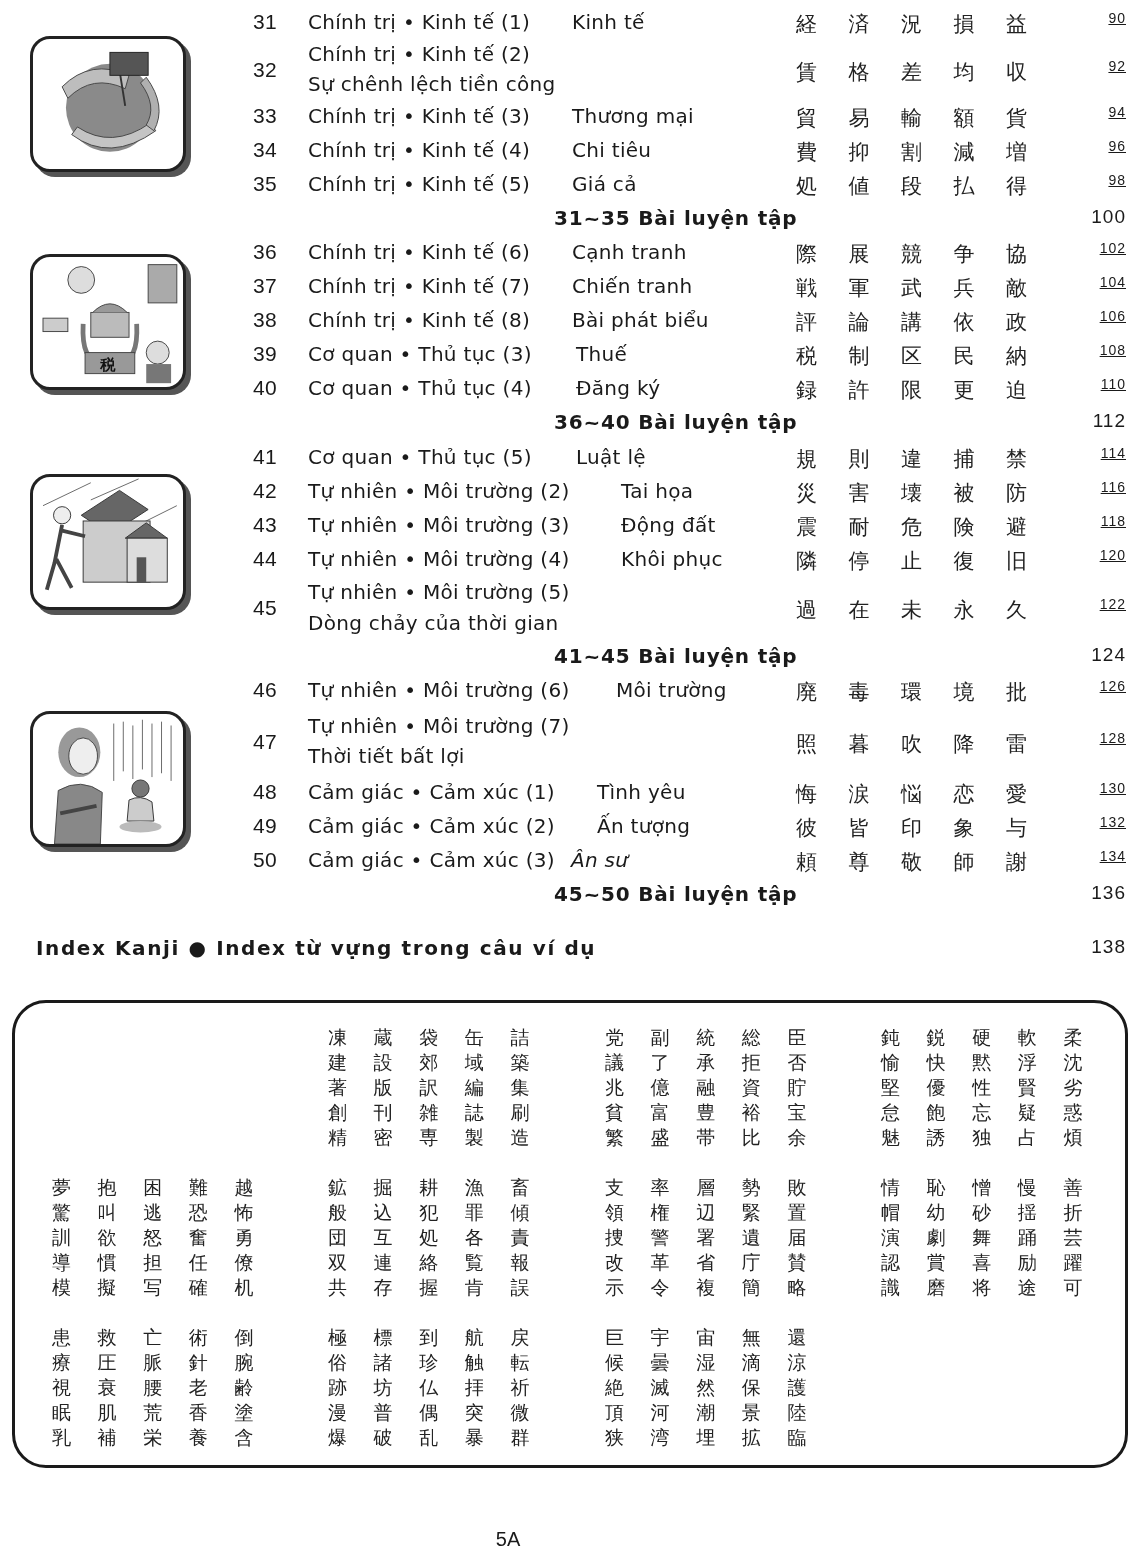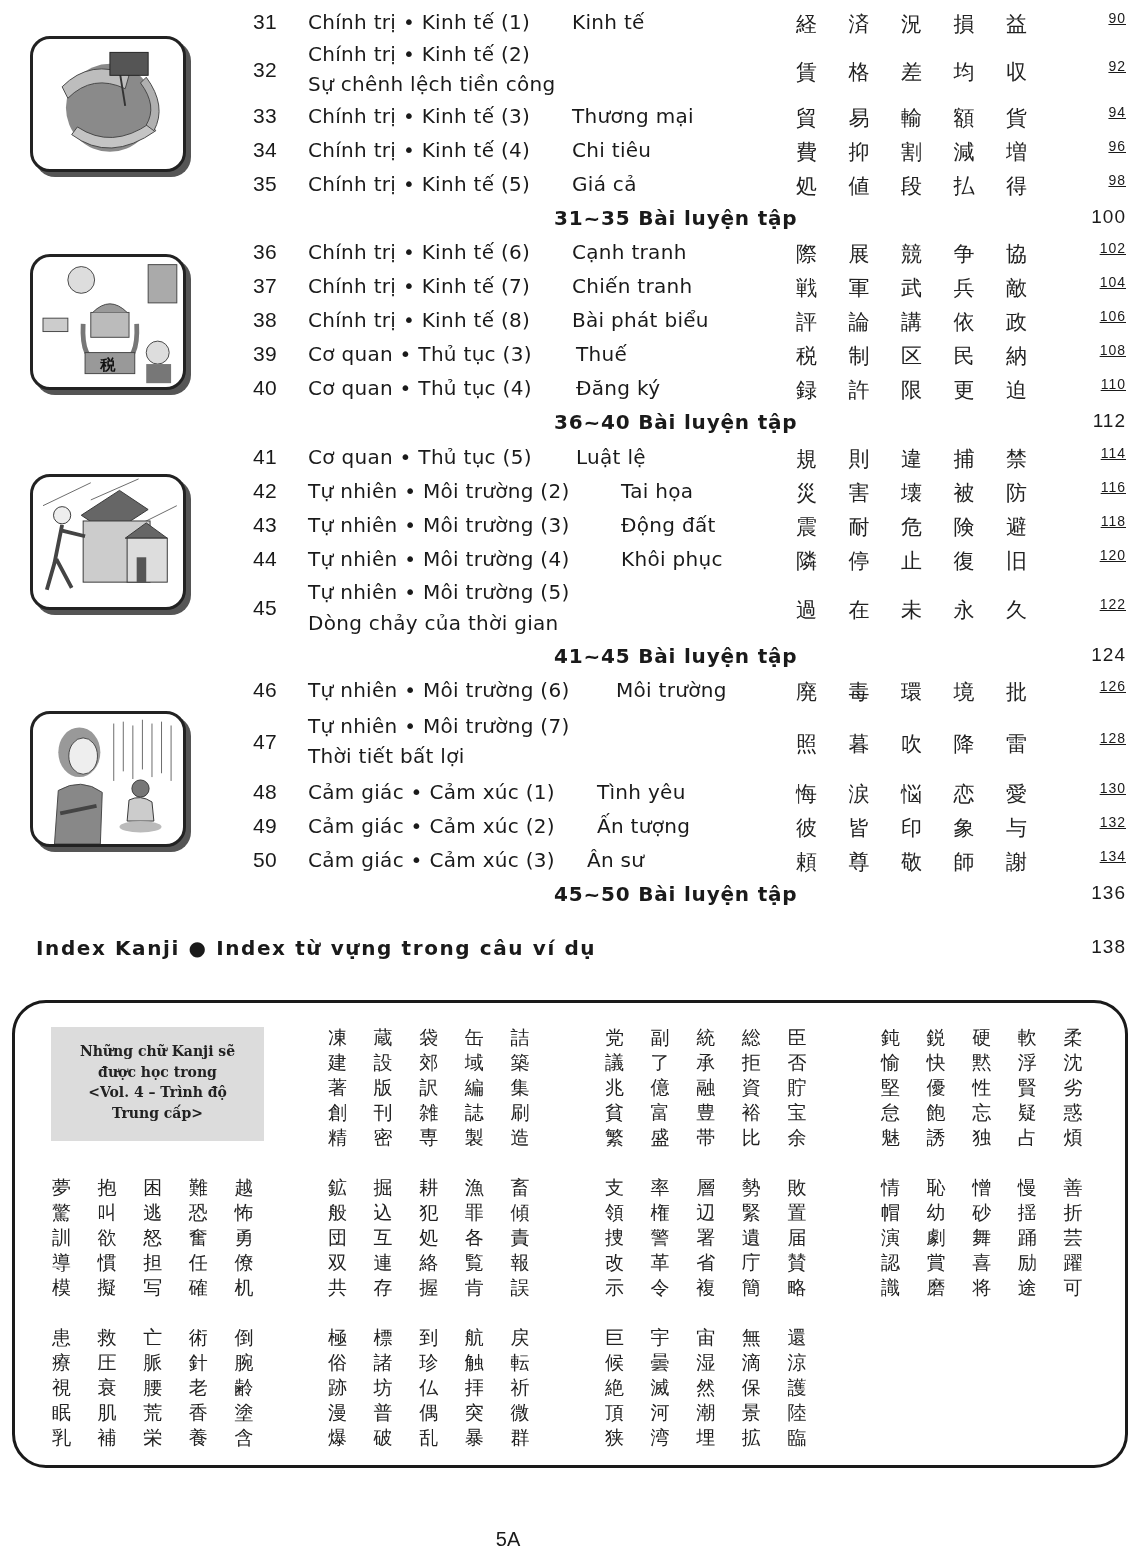--- a/index.html
+++ b/index.html
@@ -380,21 +380,21 @@
         <span>印</span>
         <span>象</span>
         <span>与</span>
     </span>
     <span class="page">132</span>
   </div>
 
   <div class="row" style="top:848px;">
     <span class="num">50</span>
     <span class="t1">Cảm giác • Cảm xúc (3)</span>
-    <span class="t2" style="left:587px;">Ân sư</span>
+    <span class="t2" style="left:571px;font-style:italic;">Ân sư</span>
     <span class="kanji">
       <span>頼</span>
         <span>尊</span>
         <span>敬</span>
         <span>師</span>
         <span>謝</span>
     </span>
     <span class="page">134</span>
   </div>
 
@@ -403,26 +403,20 @@
     <span class="page">136</span>
   </div>
 
   <div class="index-row">
     <span class="ilabel">Index Kanji ● Index từ vựng trong câu ví dụ</span>
     <span class="page">138</span>
   </div>
 </div>
 
 <div class="kanji-box">
-  <div class="note">
-    <div>Những chữ Kanji sẽ</div>
-    <div>được học trong</div>
-    <div>&lt;Vol. 4 – Trình độ</div>
-    <div>Trung cấp&gt;</div>
-  </div>
   <div class="kgroup" style="left:313px; top:22px;">
       <span>凍</span>
       <span>蔵</span>
       <span>袋</span>
       <span>缶</span>
       <span>詰</span>
       <span>建</span>
       <span>設</span>
       <span>郊</span>
       <span>域</span>

